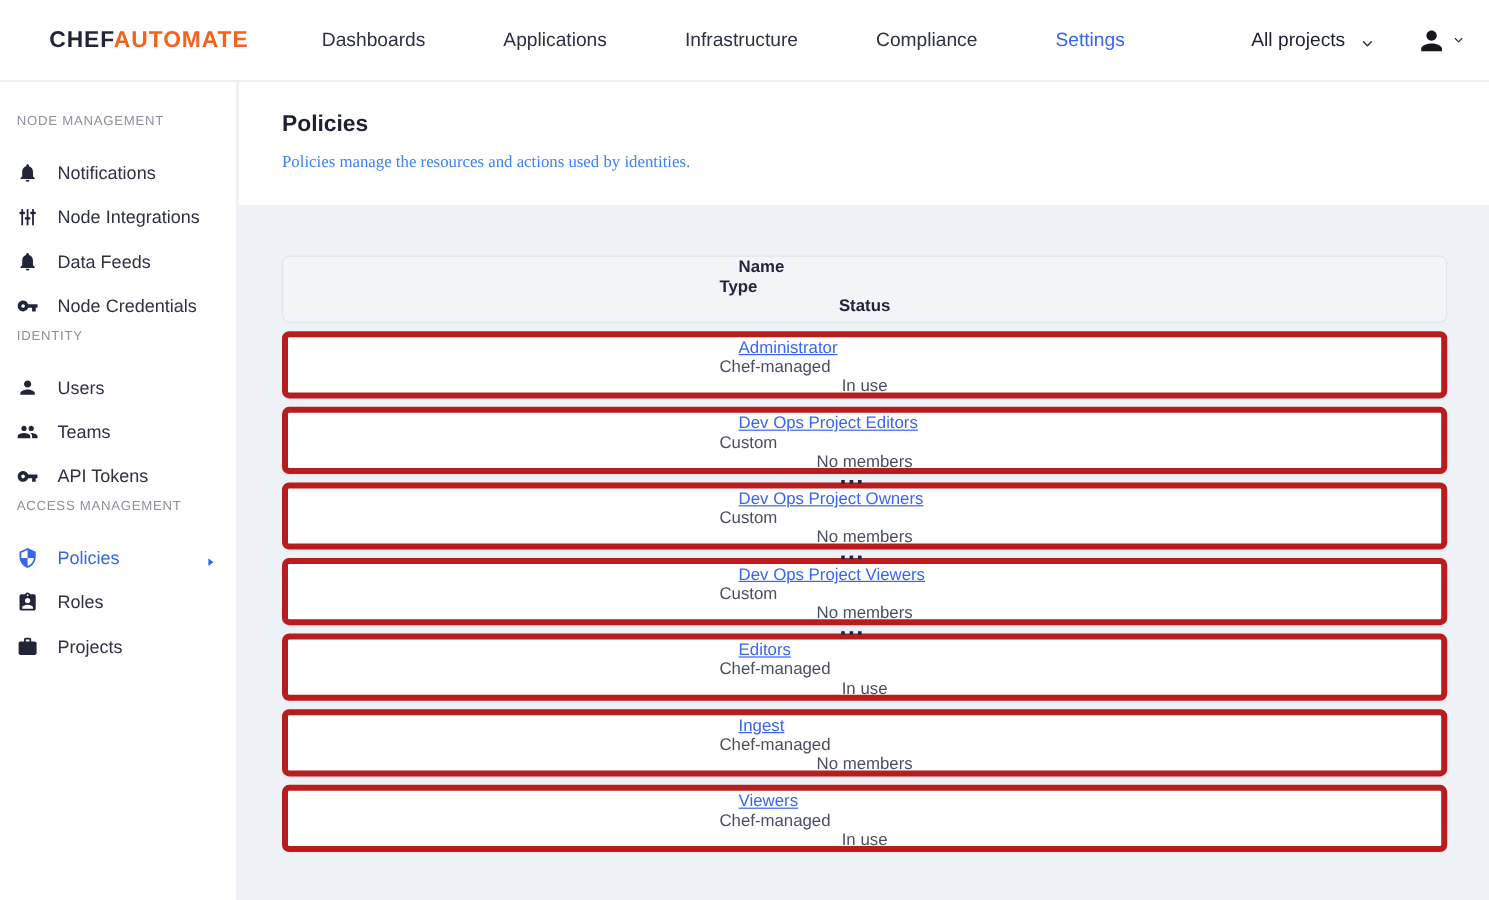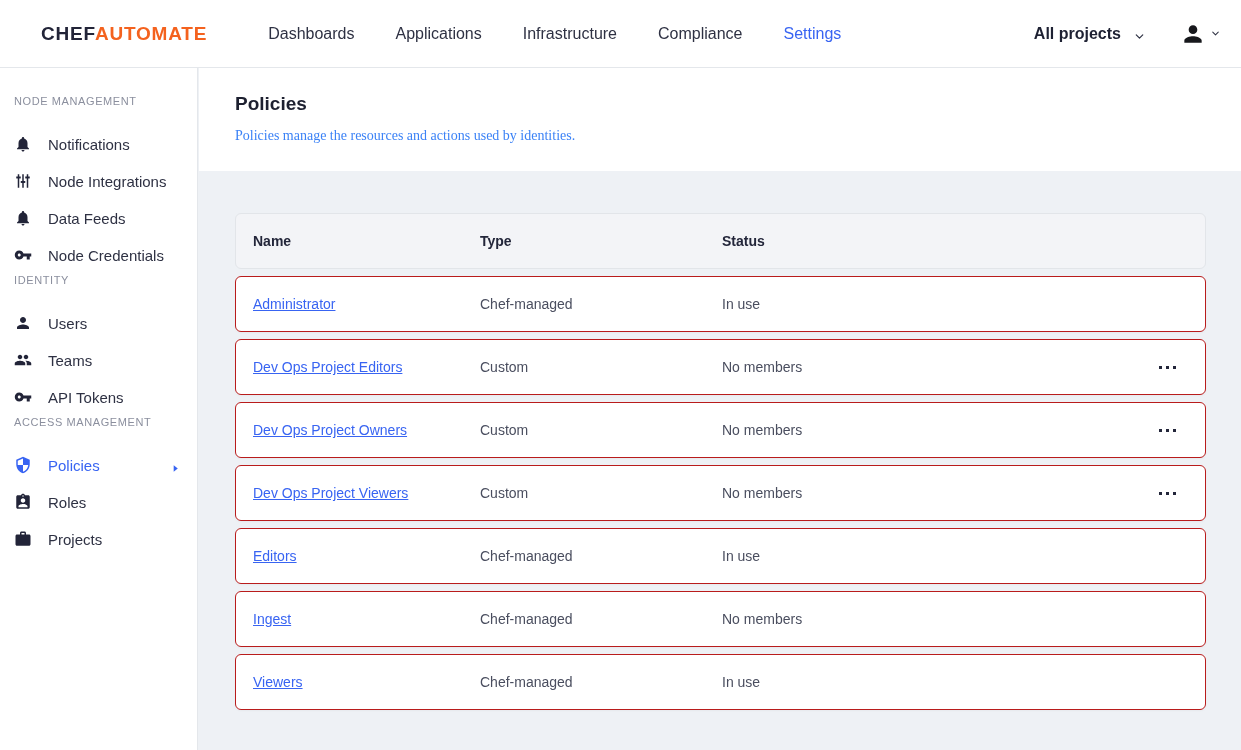--- a/index.html
+++ b/index.html
@@ -6,26 +6,26 @@
   html,body { width:1241px; height:750px; overflow:hidden;
     font-family:"Liberation Sans", sans-serif; background:#eef1f5; color:#2e3143; }
 
   
   .topbar { position:fixed; top:0; left:0; width:1241px; height:68px;
     background:#ffffff; border-bottom:1px solid #e4e7eb;
     display:flex; align-items:center; z-index:10; }
   .logo { margin-left:41px; font-size:19px; font-weight:bold; letter-spacing:.8px; cursor:pointer; white-space:nowrap; }
   .logo .chef { color:#222438; }
   .logo .automate { color:#f4621e; }
-  .topnav { display:flex; align-items:center; margin-left:61px; gap:41px; }
+  .topnav { display:flex; align-items:center; margin-left:61px; gap:65px; }
   .topnav a { text-decoration:none; font-size:16px; color:#2e3143; cursor:pointer; }
   .topnav a.active { color:#3864f2; }
   .topbar-right { margin-left:auto; display:flex; align-items:center; margin-right:20px; }
   .projects-dd { display:flex; align-items:flex-end; gap:12px; cursor:pointer;
-    font-size:16px; font-weight:700; color:#1e2133; margin-right:34px; }
+    font-size:16px; font-weight:400; color:#1e2133; margin-right:34px; }
   .chev { width:13px; height:13px; color:#2e3143; }
   .avatar-wrap { display:flex; align-items:center; gap:4px; cursor:pointer; }
   .avatar-wrap svg.person { width:26px; height:26px; color:#17181c; }
   .avatar-wrap svg.chev { width:11px; height:11px; }
 
   
   .sidebar { position:fixed; top:68px; left:0; width:198px; height:682px;
     background:#ffffff; border-right:1px solid #e4e7eb; padding-top:17px; }
   .section-label { padding:0 0 0 14px; margin:10px 0 9px 0; font-size:11px;
     letter-spacing:.6px; color:#8b8f9e; }
@@ -37,23 +37,23 @@
   .side-item .arrow { position:absolute; right:16px; width:11px; height:11px; color:#3864f2; }
 
   
   .main { position:absolute; top:68px; left:199px; width:1042px; height:682px; }
   .page-header { background:#ffffff; padding:25px 0 27px 36px; }
   .page-title { font-size:19px; font-weight:bold; color:#1d2030; }
   .page-subtitle { margin-top:13px; font-size:14px; color:#3b82f6;font-family:Liberation Serif, serif; }
   .content { background:#eef1f5; height:589px; padding:42px 35px 0 36px; }
 
   .thead, .trow { height:56px; display:flex; align-items:center;
-    border-radius:6px; font-size:14px; }
+    border-radius:6px; font-size:14px;flex-direction:column; }
   .thead { background:#f3f4f7; border:1px solid #e2e5e9; font-weight:bold; color:#23263a; }
-  .trow { background:#ffffff; border:1px solid #b91c1c; margin-top:7px; color:#4a4e5f;
+  .trow { background:#ffffff; border:5px solid #b91c1c; margin-top:7px; color:#4a4e5f;
     box-shadow:0 1px 2px rgba(40,44,63,.04); }
   .col-name { width:244px; padding-left:17px; }
   .col-type { width:242px; }
   .col-status { flex:1; }
   .col-menu { width:52px; display:flex; justify-content:flex-start; }
   .trow a { color:#3864f2; text-decoration:underline; cursor:pointer; }
   .menu-btn { border:none; background:transparent; cursor:pointer; display:flex;
     gap:4px; align-items:center; padding:8px 6px; }
   .menu-btn .dot { width:3px; height:3px; background:#23263a; display:block; }
 </style>

